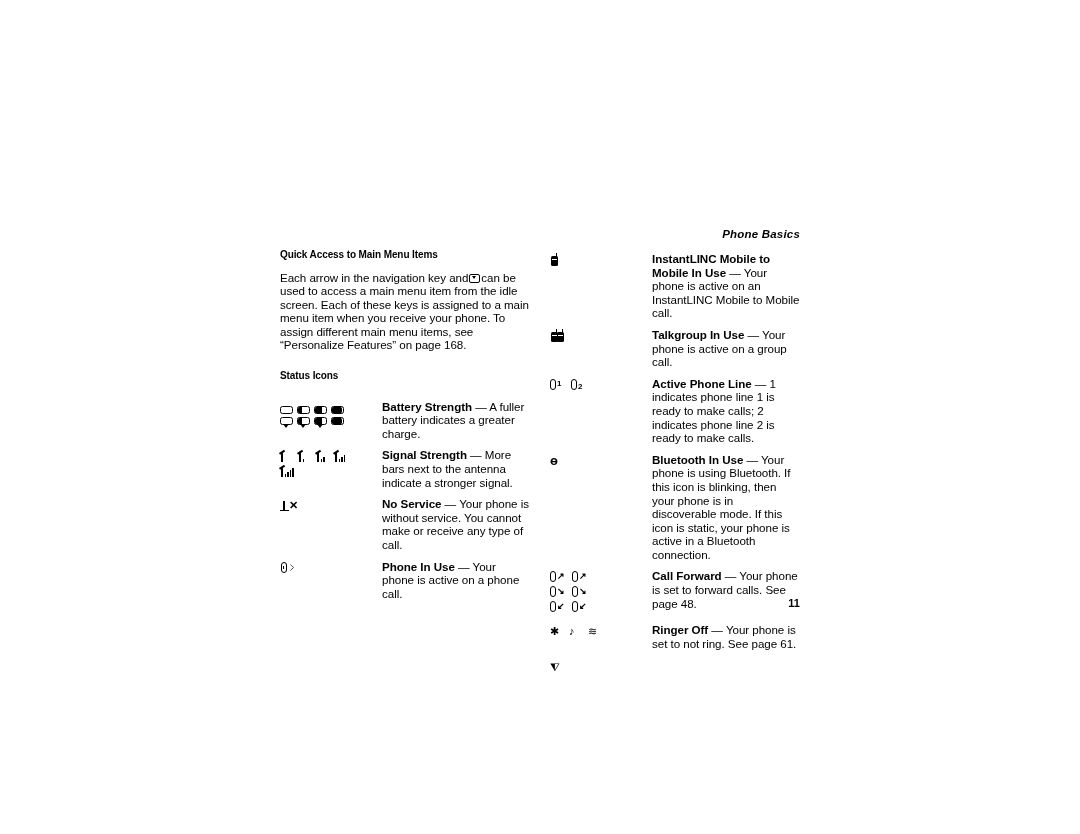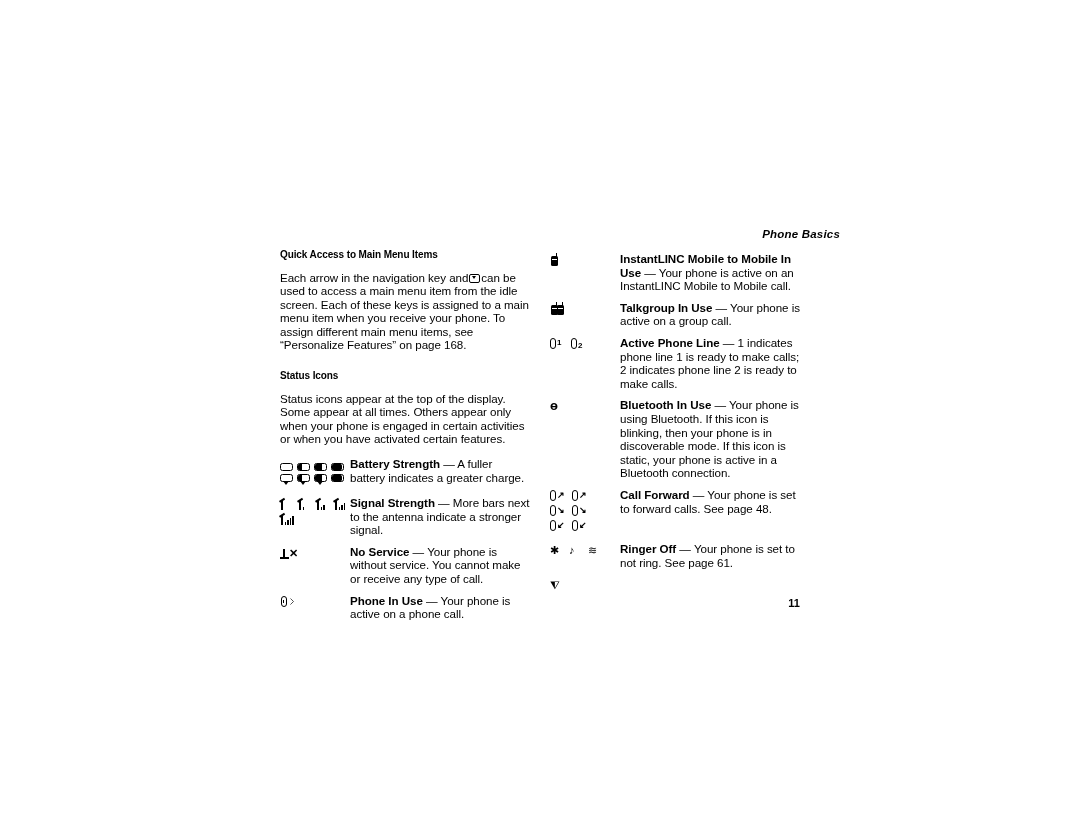--- a/index.html
+++ b/index.html
@@ -27,21 +27,20 @@
   .running-head {
     position: absolute;
     left: 0;
     top: 228px;
     width: 800px;
     text-align: right;
     font-size: 11.5px;
     font-weight: bold;
     font-style: italic;
     letter-spacing: 0.2px;
-    padding-left: 40px;
   }
 
   
   .col-left {
     position: absolute;
     left: 280px;
     top: 249px;
     width: 250px;
   }
   .col-right {
@@ -92,20 +91,21 @@
   }
 
   
   .icon-list {
     position: relative;
   }
   .irow {
     position: relative;
     display: flex;
     align-items: flex-start;
+    gap: 32px;
   }
   .irow .icons {
     width: 70px;
     flex: 0 0 70px;
     padding-top: 1px;
   }
   .col-right .irow .icons {
     width: 70px;
     flex: 0 0 70px;
   }
@@ -384,21 +384,20 @@
   <div class="running-head">Phone Basics</div>
 
   <div class="col-left">
 
     <h2 class="section-head">Quick Access to Main Menu Items</h2>
 
     <p class="body-text"><span>Each arrow in the navigation key and</span><span class="key-glyph"></span><span>can be used to access a main menu item from the idle screen. Each of these keys is assigned to a main menu item when you receive your phone. To assign different main menu items, see “Personalize Features” on page 168.</span></p>
 
     <h2 class="section-head second">Status Icons</h2>
 
-    <p class="body-text">Status icons appear at the top of the display. Some appear at all times. Others appear only when your phone is engaged in certain activities or when you have activated certain features.</p>
 
     <div class="gap-md"></div>
 
     <div class="icon-list">
 
       <div class="irow">
         <div class="icons">
           <div class="iconline">
             <span class="batt f0"></span>
             <span class="batt f1"></span>

